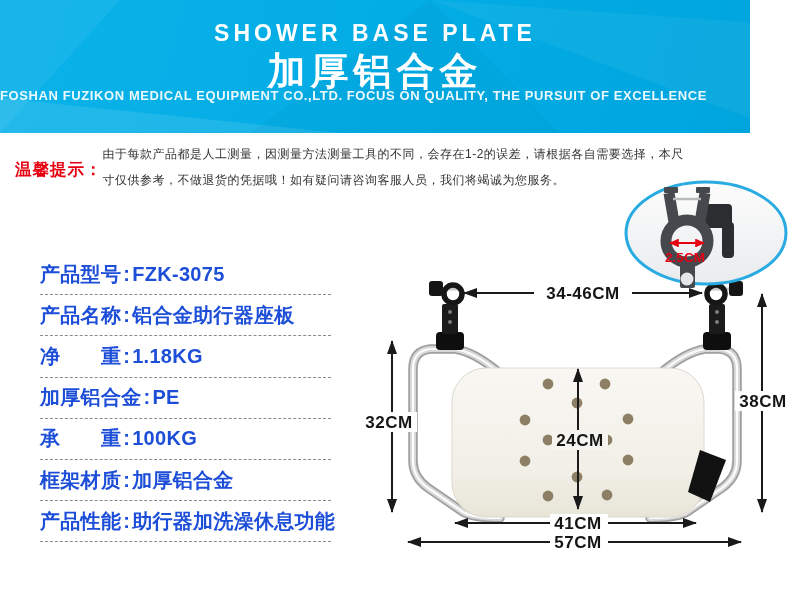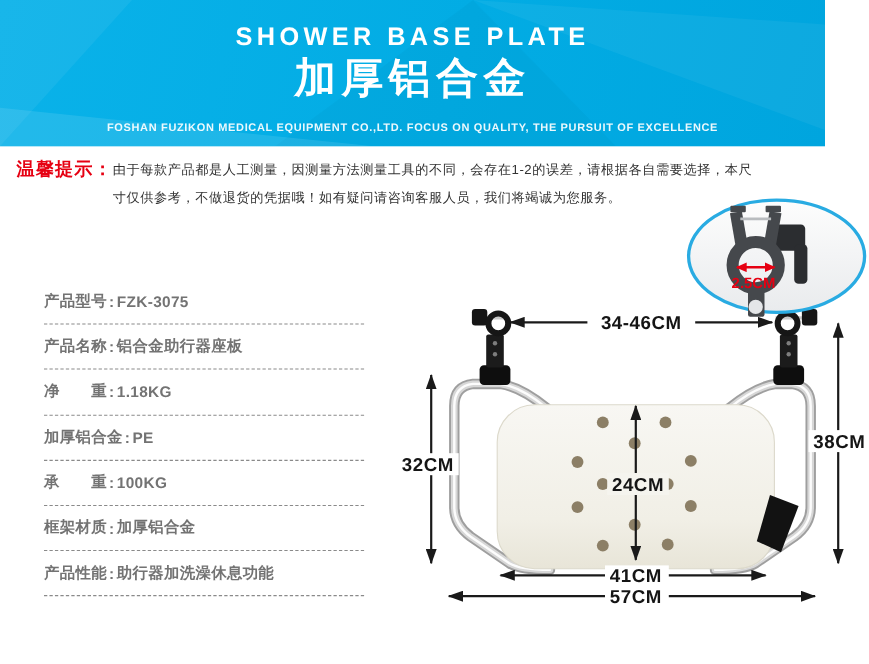--- a/index.html
+++ b/index.html
@@ -7,32 +7,32 @@
   .page{position:relative;width:790px;height:604px;overflow:hidden;background:#fff;}
 
   
   .banner{position:absolute;left:0;top:0;width:750px;height:133px;
     background:linear-gradient(105deg,#0ab2e9 0%,#02ace4 55%,#00a5de 100%);overflow:hidden;}
   .banner svg.facets{position:absolute;left:0;top:0;}
   .title-en{position:absolute;left:0;top:20px;width:100%;text-align:center;color:#fff;
     font-size:23px;font-weight:bold;letter-spacing:4px;}
   .title-zh{position:absolute;left:0;top:46px;width:100%;text-align:center;color:#fff;
     font-size:38px;font-weight:bold;letter-spacing:5px;}
-  .tagline{position:absolute;left:0;top:111px;width:100%;text-align:center;color:rgba(255,255,255,.92);
-    font-size:10px;font-weight:bold;letter-spacing:.6px;}
+  .tagline{position:absolute;left:0;top:88px;width:100%;text-align:left;color:rgba(255,255,255,.92);
+    font-size:13px;font-weight:bold;letter-spacing:.6px;}
 
   
   .notice{position:absolute;left:15px;top:141px;width:762px;display:flex;align-items:flex-start;}
-  .notice-label{flex:0 0 auto;color:#e60012;font-size:16.5px;font-weight:bold;line-height:26px;letter-spacing:1px;}
+  .notice-label{flex:0 0 auto;color:#e60012;font-size:16.5px;font-weight:bold;line-height:26px;letter-spacing:1px;margin-top:15px;}
   .notice-body{flex:1;color:#333;font-size:12px;font-weight:500;line-height:26px;letter-spacing:.5px;}
 
   
   .specs{position:absolute;left:40px;top:254px;width:291px;}
   .spec-row{height:41.2px;box-sizing:border-box;border-bottom:1.5px dashed #8a8a8a;
-    display:flex;align-items:center;color:#737373;font-size:14px;font-weight:600;letter-spacing:.3px;white-space:nowrap;}
+    display:flex;align-items:center;color:#1d4ed8;font-size:20px;font-weight:600;letter-spacing:.3px;white-space:nowrap;}
   .spec-sep{padding:0 2px;}
 
   
   svg.diagram{position:absolute;left:335px;top:165px;}
   text.dim{font-family:"Liberation Sans","DejaVu Sans",sans-serif;font-size:17px;font-weight:bold;
     fill:#151515;letter-spacing:.5px;text-anchor:middle;}
   text.dim-red{font-family:"Liberation Sans","DejaVu Sans",sans-serif;font-size:13.5px;font-weight:bold;
     fill:#e60012;text-anchor:middle;}
 </style>
 </head>

